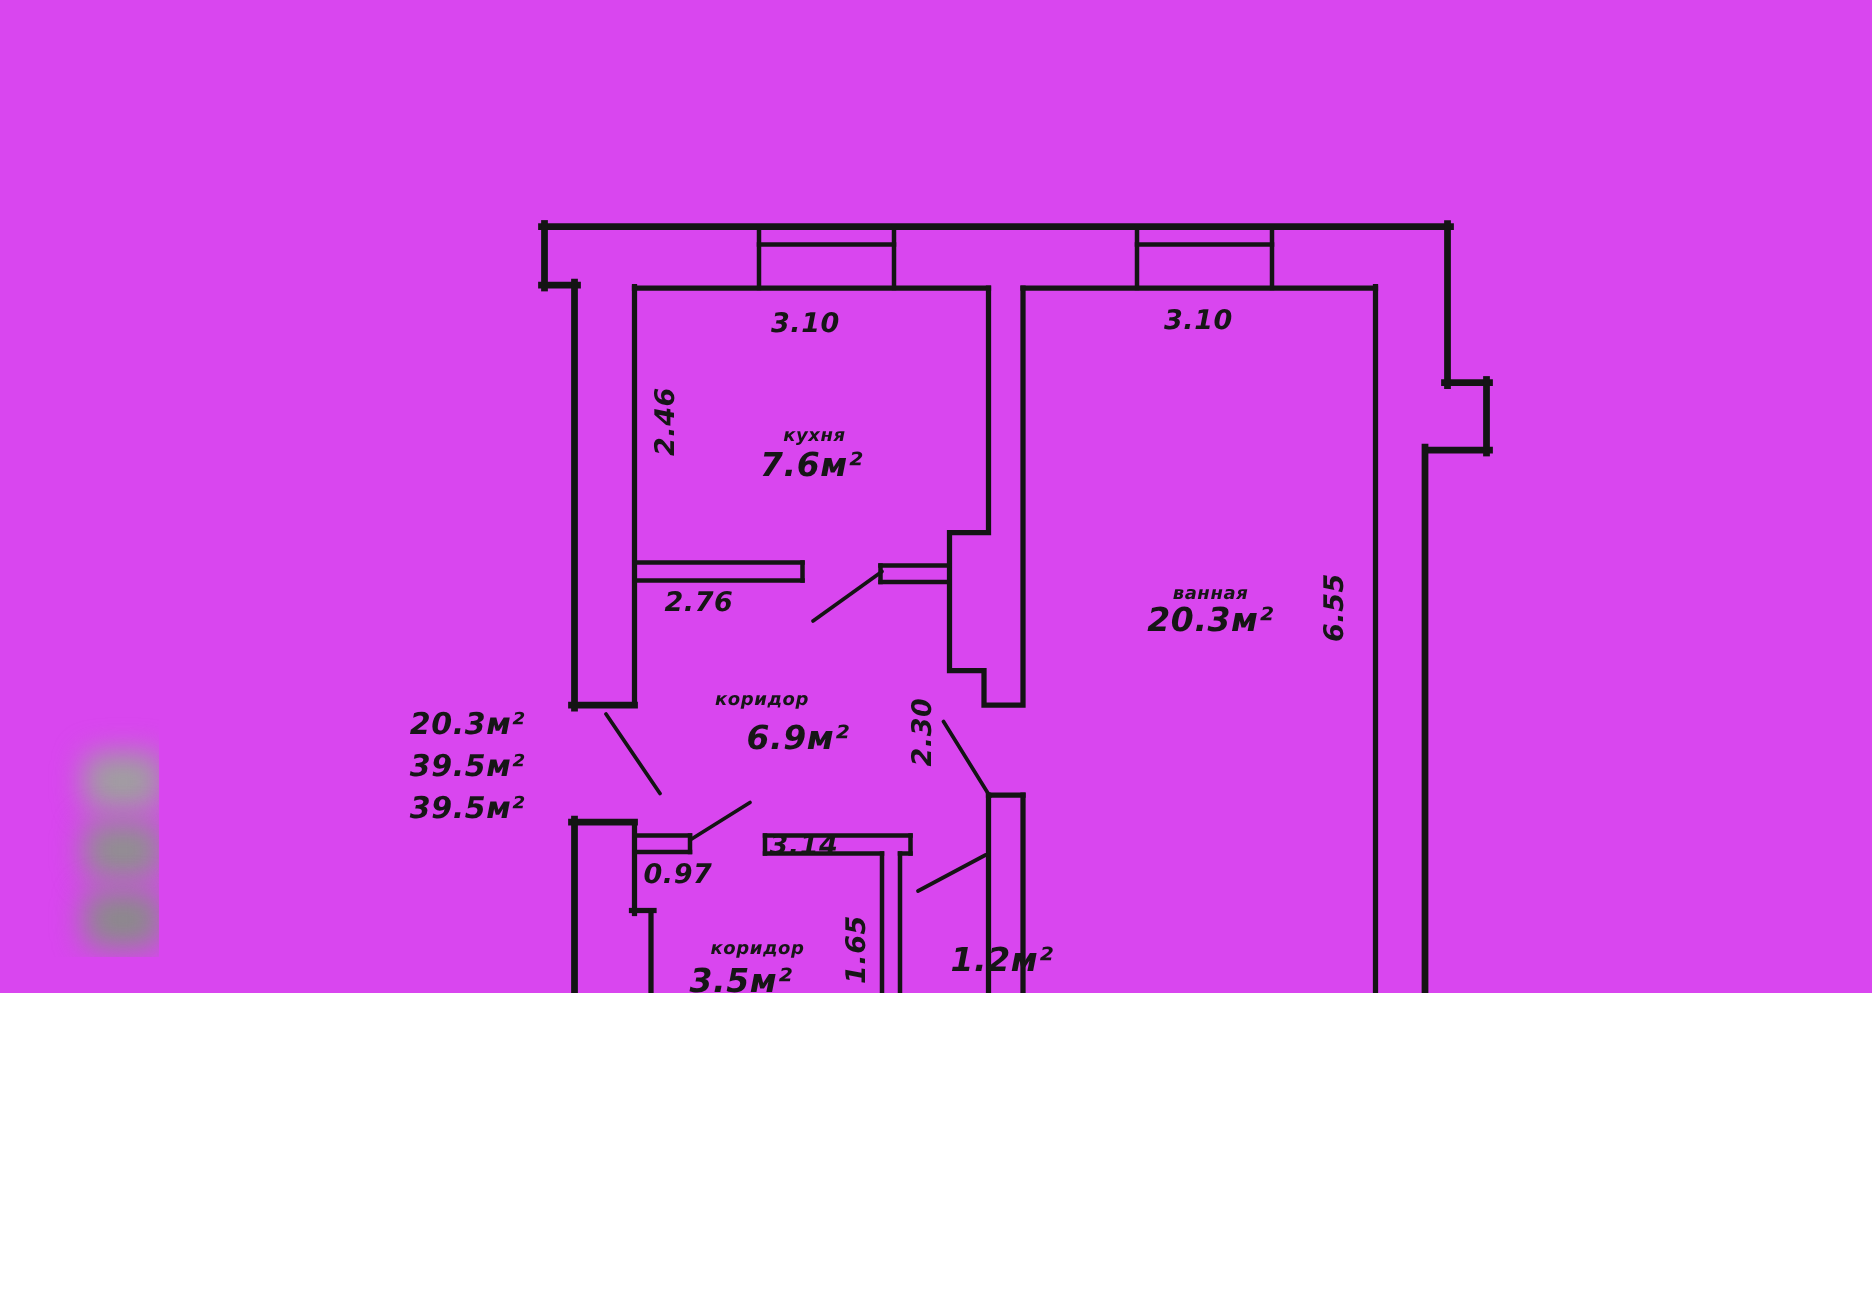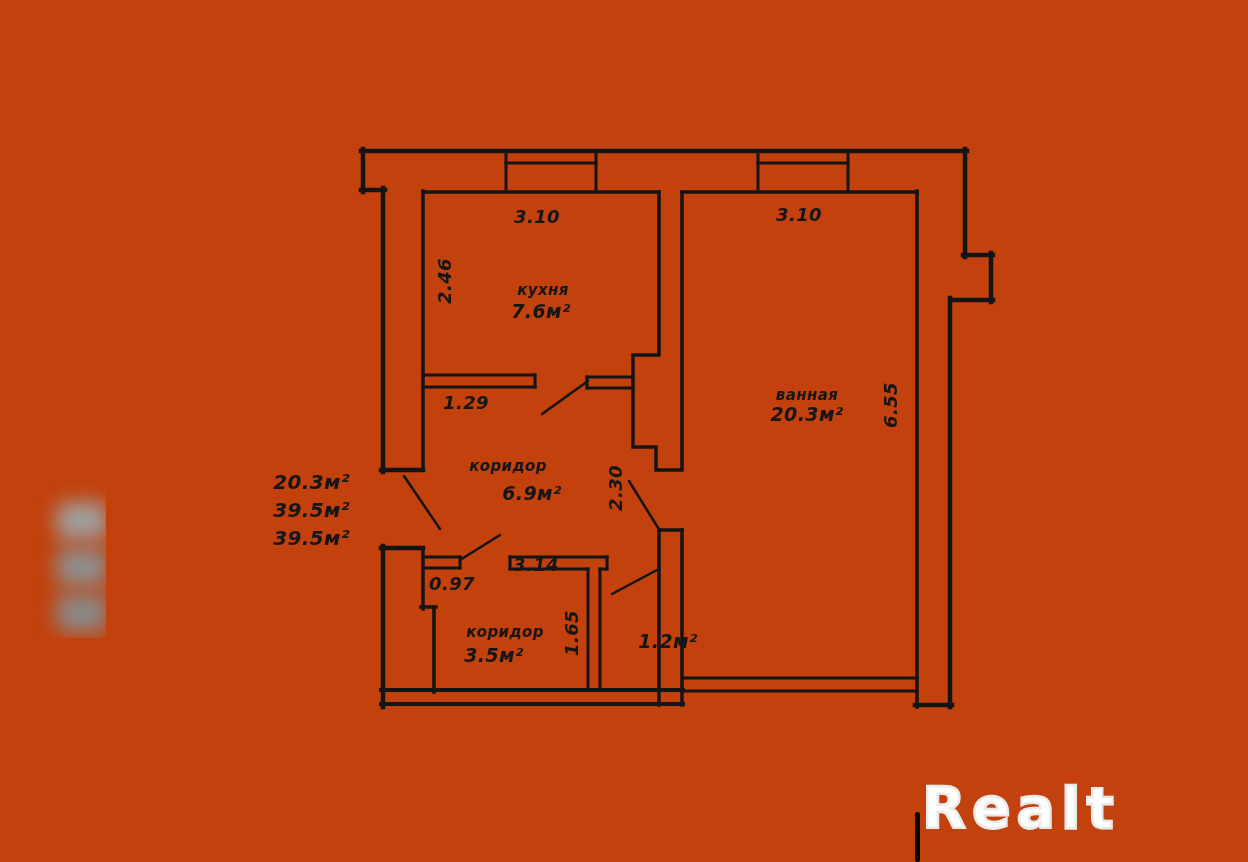--- a/index.html
+++ b/index.html
@@ -1,29 +1,29 @@
 <!DOCTYPE html>
 <html><head>
 <meta charset="utf-8">
 <style>
   html,body{margin:0;padding:0;background:#ffffff;}
   #stage{
-    position:relative;width:1248px;height:862px;background:#c2410c;
+    position:relative;width:1248px;height:662px;background:#d946ef;
     overflow:hidden;font-family:"DejaVu Sans",sans-serif;
   }
   #plan-svg{position:absolute;left:0;top:0;}
   .lbl{
     position:absolute;transform:translate(-50%,-50%);
     font-family:"DejaVu Sans",sans-serif;font-style:italic;font-weight:600;
     color:#161616;white-space:nowrap;letter-spacing:.4px;
   }
   .rot{transform:translate(-50%,-50%) rotate(-90deg);}
   .dim{font-size:18px;}
-  .room{font-size:15px;}
-  .area{font-size:19px;}
+  .room{font-size:12px;}
+  .area{font-size:22px;}
   .notes{
     position:absolute;left:240px;top:468px;width:110px;text-align:right;
     font-family:"DejaVu Sans",sans-serif;font-style:italic;font-weight:700;
     font-size:20px;color:#161616;line-height:28px;letter-spacing:.4px;
   }
   .watermark{
     position:absolute;left:922px;top:780px;
     font-family:"DejaVu Sans",sans-serif;font-weight:700;font-size:57px;line-height:1;
     letter-spacing:6px;color:#ffffff;-webkit-text-stroke:2.5px #e9e9e9;
     text-shadow:0 0 1px #efefef;user-select:none;
@@ -136,21 +136,21 @@
       <path d="M542,414 L588,381"></path>
       <path d="M629,481 L660,531"></path>
       <path d="M460,560 L500,535"></path>
       <path d="M612,594 L657,570"></path>
     </g>
   </svg>
 
   <div class="lbl dim" style="left:537px;top:216px">3.10</div>
   <div class="lbl dim" style="left:799px;top:214px">3.10</div>
   <div class="lbl dim rot" style="left:444px;top:281px">2.46</div>
-  <div class="lbl dim" style="left:466px;top:402px">1.29</div>
+  <div class="lbl dim" style="left:466px;top:402px">2.76</div>
   <div class="lbl dim" style="left:536px;top:564px">3.14</div>
   <div class="lbl dim rot" style="left:615px;top:488px">2.30</div>
   <div class="lbl dim" style="left:452px;top:583px">0.97</div>
   <div class="lbl dim rot" style="left:571px;top:633px">1.65</div>
   <div class="lbl dim rot" style="left:890px;top:405px">6.55</div>
 
   <div class="lbl room" style="left:543px;top:290px">кухня</div>
   <div class="lbl area" style="left:541px;top:311px">7.6м²</div>
   <div class="lbl room" style="left:508px;top:466px">коридор</div>
   <div class="lbl area" style="left:532px;top:493px">6.9м²</div>

